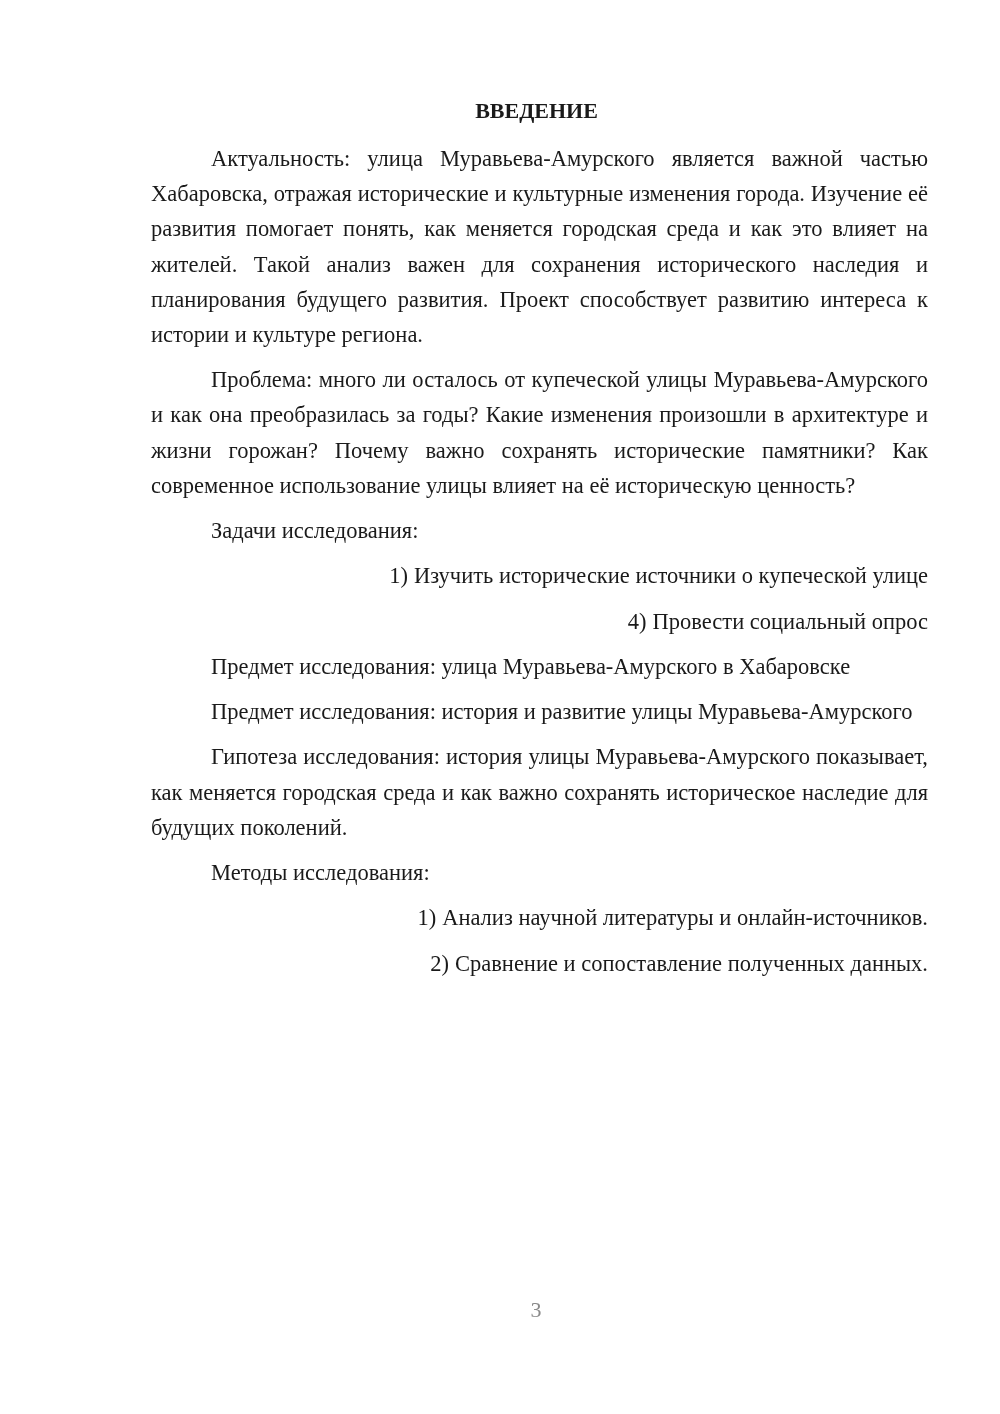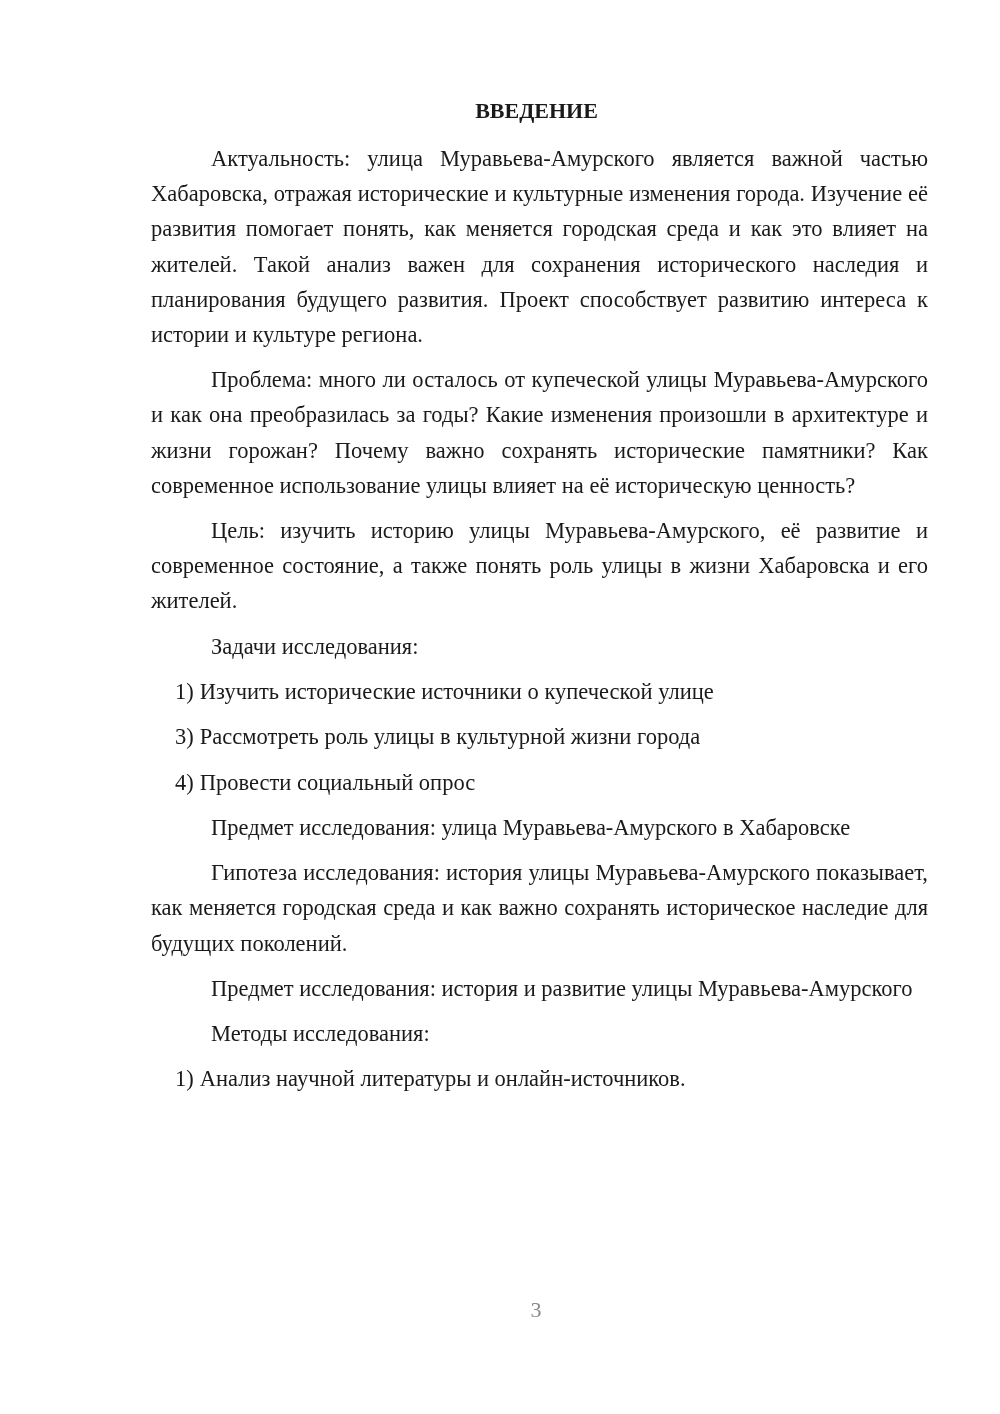--- a/index.html
+++ b/index.html
@@ -44,21 +44,21 @@
       text-align: justify;
       text-indent: 60px;
       margin: 0 0 10px 8px;
     }
     .para.single { text-align: left; }
     .list-item {
       font-size: 22.5px;
       line-height: 35px;
       margin: 0 0 10.4px 0;
       padding-left: 32px;
-      text-align: left;
+      text-align: right;
     }
     .list-num { margin-right: 6px; }
     .page-number {
       position: absolute;
       left: 0;
       width: 1000px;
       top: 1297px;
       text-align: center;
       font-size: 22px;
       color: #8a8a8a;
@@ -71,46 +71,45 @@
 
 <div class="page">
   <div class="content">
 
     <div class="title">ВВЕДЕНИЕ</div>
 
     <p class="para">Актуальность: улица Муравьева-Амурского является важной частью Хабаровска, отражая исторические и культурные изменения города. Изучение её развития помогает понять, как меняется городская среда и как это влияет на жителей. Такой анализ важен для сохранения исторического наследия и планирования будущего развития. Проект способствует развитию интереса к истории и культуре региона.</p>
 
     <p class="para">Проблема: много ли осталось от купеческой улицы Муравьева-Амурского и как она преобразилась за годы? Какие изменения произошли в архитектуре и жизни горожан? Почему важно сохранять исторические памятники? Как современное использование улицы влияет на её историческую ценность?</p>
 
-    <p class="para">Цель: изучить историю улицы Муравьева-Амурского, её развитие и современное состояние, а также понять роль улицы в жизни Хабаровска и его жителей.</p>
 
     <p class="para single">Задачи исследования:</p>
 
     <div>
       <div class="list-item">
         <span class="list-num">1)</span><span>Изучить исторические источники о купеческой улице</span>
       </div>
       <div class="list-item">
-        <span class="list-num">3)</span><span>Рассмотреть роль улицы в культурной жизни города</span>
-      </div>
-      <div class="list-item">
         <span class="list-num">4)</span><span>Провести социальный опрос</span>
       </div>
     </div>
 
     <p class="para single">Предмет исследования: улица Муравьева-Амурского в Хабаровске</p>
 
+    <p class="para">Предмет исследования: история и развитие улицы Муравьева-Амурского</p>
+
     <p class="para">Гипотеза исследования: история улицы Муравьева-Амурского показывает, как меняется городская среда и как важно сохранять историческое наследие для будущих поколений.</p>
-
-    <p class="para">Предмет исследования: история и развитие улицы Муравьева-Амурского</p>
 
     <p class="para single">Методы исследования:</p>
 
     <div>
       <div class="list-item">
         <span class="list-num">1)</span><span>Анализ научной литературы и онлайн-источников.</span>
+      </div>
+      <div class="list-item">
+        <span class="list-num">2)</span><span>Сравнение и сопоставление полученных данных.</span>
       </div>
     </div>
 
   </div>
 
   <div class="page-number">3</div>
 </div>
 
 </body></html>

